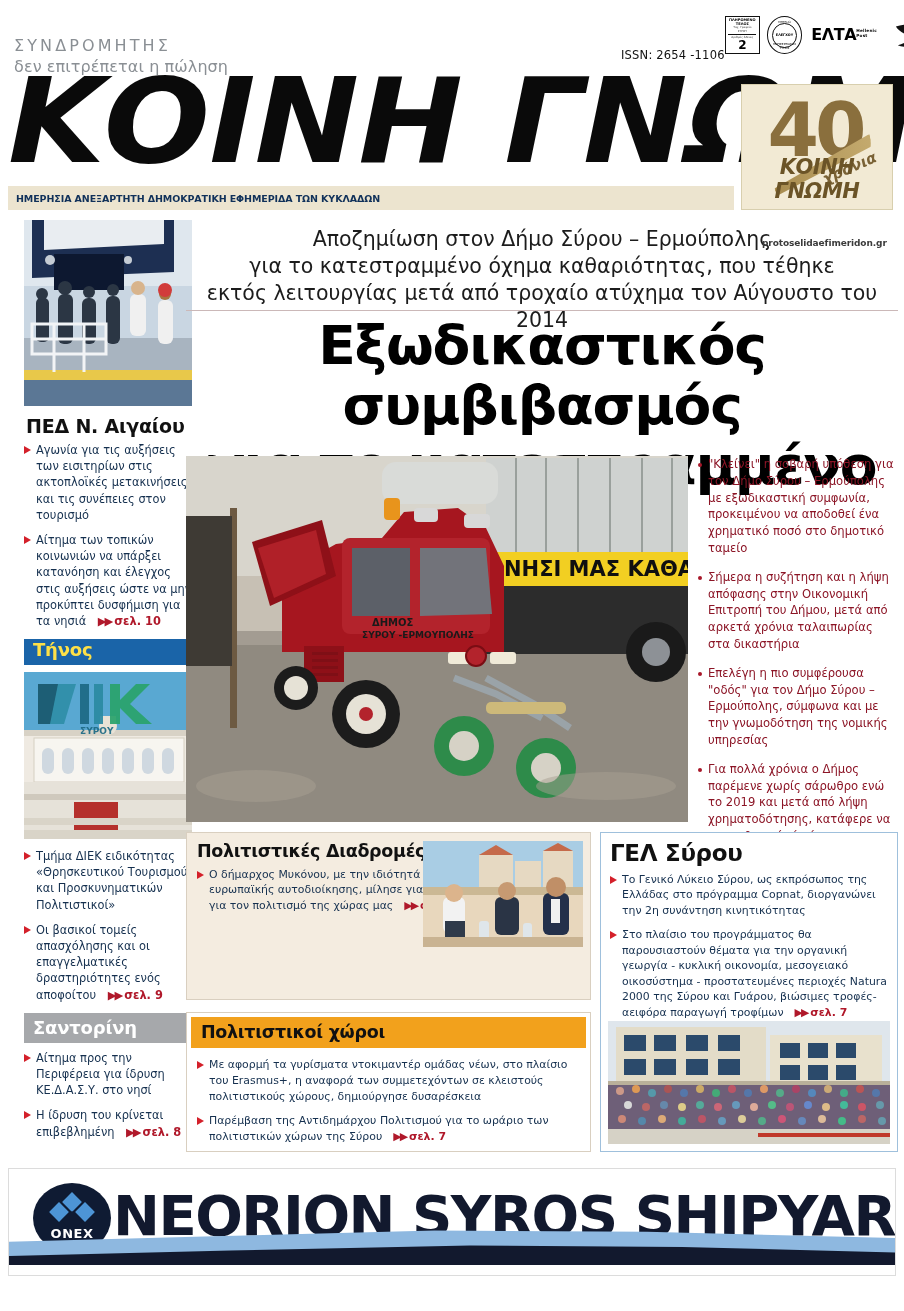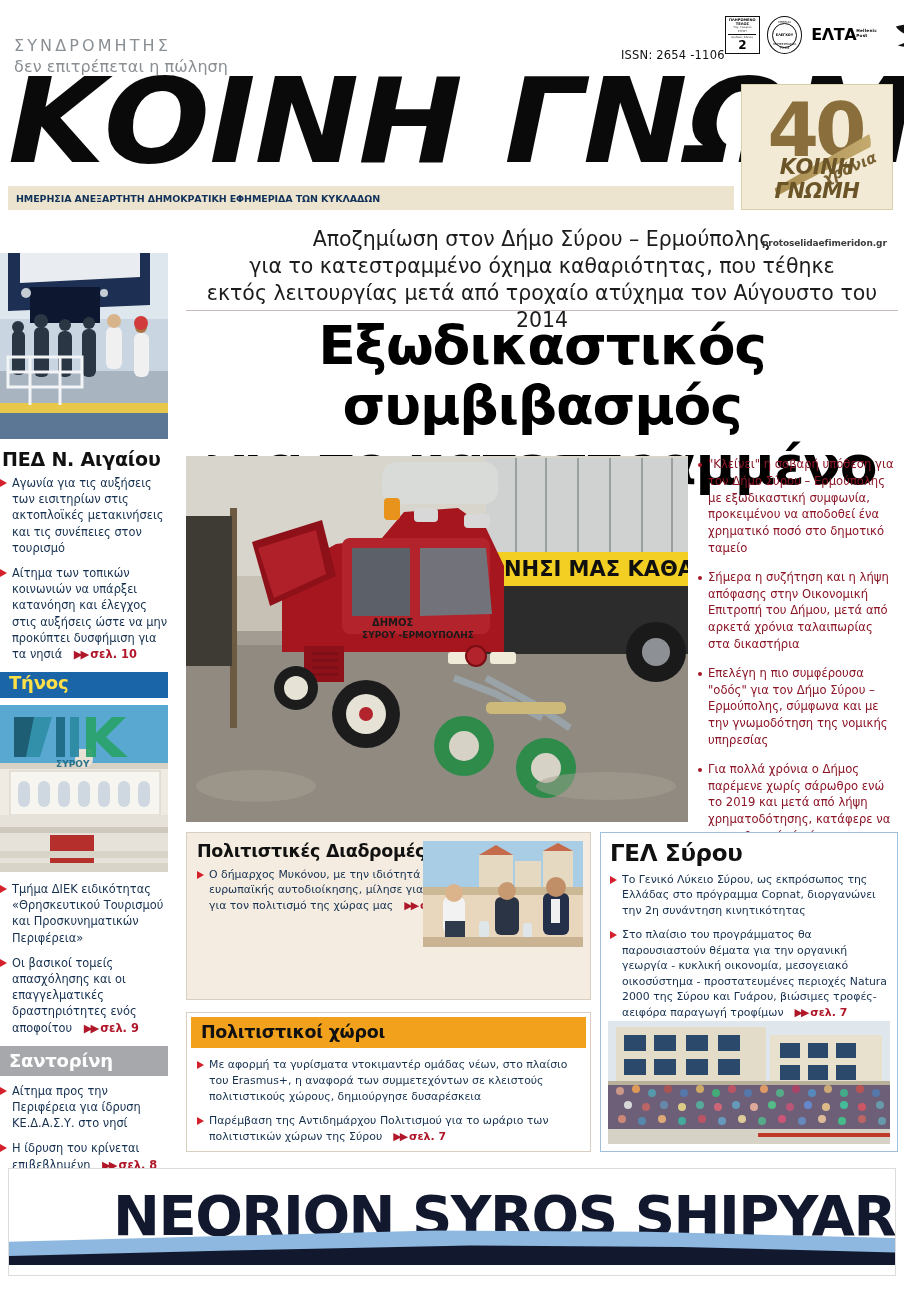--- a/index.html
+++ b/index.html
@@ -86,21 +86,21 @@
     clip-path: polygon(0 0, 100% 0, calc(100% - 10px) 100%, 0 100%);
     padding-right: 20px;
   }
   .datebar .cream {
     background: #ece4cf; color: #10315a; font-size: 9.5px; font-weight: 800;
     display: flex; align-items: center; padding: 0 10px 0 8px; white-space: nowrap;
     flex: 1; letter-spacing: -.1px;
   }
 
   
-  .leftcol { position: absolute; left: 0; top: 220px; width: 168px; margin-top: 33px; }
+  .leftcol { position: absolute; left: 24px; top: 220px; width: 168px; }
   .ferry-photo {
     width: 168px; height: 186px; position: relative; overflow: hidden; background: #9fb8cf;
   }
   .sec-title-plain {
     font-size: 19px; font-weight: 800; color: #111; padding: 9px 0 5px 2px;
     letter-spacing: -.2px;
   }
   .sec-title-blue {
     background: #1a64a8; color: #fde047; font-size: 18px; font-weight: 800;
     padding: 0 9px 5px; margin: 10px 0 7px; letter-spacing: -.2px;
@@ -377,21 +377,21 @@
           <rect x="70" y="12" width="9" height="40" fill="#2b8aa2"></rect>
           <path d="M86 12 L96 12 L96 28 L112 12 L126 12 L106 32 L128 52 L112 52 L96 36 L96 52 L86 52 Z" fill="#2aa36b"></path>
           <text x="56" y="62" font-size="9" fill="#1d6a84" font-family="DejaVu Sans" font-weight="700">ΣΥΡΟΥ</text>
         </g>
       </svg>
     </div>
 
     <div style="height:9px"></div>
     <div class="bullet">
       <div class="tri"></div>
-      <div class="txt">Τμήμα ΔΙΕΚ ειδικότητας «Θρησκευτικού Τουρισμού και Προσκυνηματικών Περιφέρεια»</div>
+      <div class="txt">Τμήμα ΔΙΕΚ ειδικότητας «Θρησκευτικού Τουρισμού και Προσκυνηματικών Πολιτιστικοί»</div>
     </div>
     <div class="bullet">
       <div class="tri"></div>
       <div class="txt">
         <span>Οι βασικοί τομείς απασχόλησης και οι επαγγελματικές δραστηριότητες ενός αποφοίτου</span>
         <span class="pg">&nbsp;&nbsp;<span class="dd">▶▶</span><span>σελ. 9</span></span>
       </div>
     </div>
 
     <div class="sec-title-gray">Σαντορίνη</div>
@@ -671,18 +671,27 @@
           <circle cx="254" cy="98" r="4" fill="#b66"></circle>
             <circle cx="274" cy="100" r="4" fill="#69a"></circle>
         </g>
         <rect x="0" y="108" width="282" height="15" fill="#d6d2c6"></rect>
         <rect x="150" y="112" width="132" height="4" fill="#c0392b"></rect>
       </svg>
     </div>
   </div>
 
   <div class="adbanner">
+    <div class="onex-logo">
+      <div class="diamonds">
+        <div class="d d1"></div>
+          <div class="d d2"></div>
+          <div class="d d3"></div>
+          <div class="d d4"></div>
+      </div>
+      <div class="word">ONEX</div>
+    </div>
     <div class="ad-text">NEORION SYROS SHIPYARDS</div>
     <div class="ad-wave1"></div>
     <div class="ad-wave2"></div>
   </div>
 
 </div>
 
 </body></html>

